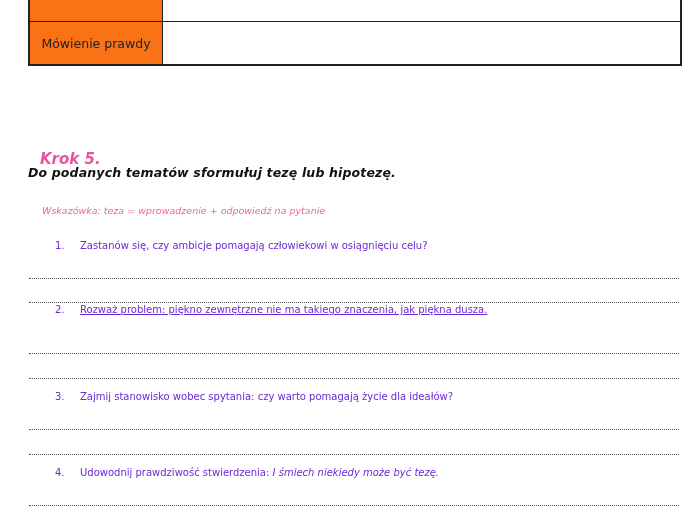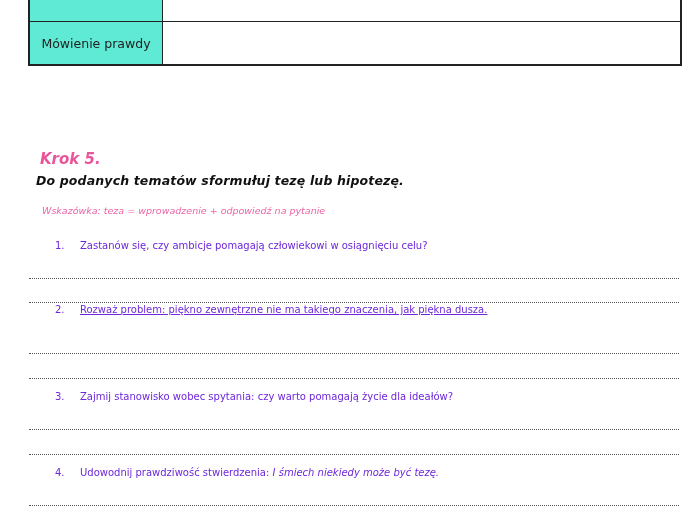--- a/index.html
+++ b/index.html
@@ -22,21 +22,21 @@
       width: 654px;
       border-collapse: collapse;
       border: 2px solid #222;
     }
     .tbl td {
       border: 1.5px solid #222;
       padding: 0;
     }
     .tbl td.lbl {
       width: 132px;
-      background: #5eead4;
+      background: #f97316;
       text-align: center;
       font-size: 12.5px;
       color: #222;
     }
     .tbl tr.r0 td { height: 41px; }
     .tbl tr.r1 td { height: 42px; }
     .tbl tr.r2 td { height: 41px; }
 
     .krok {
       position: absolute;
@@ -49,21 +49,21 @@
       margin: 12px;
     }
     .instr {
       position: absolute;
       left: 28px;
       top: 165px;
       font-size: 12.5px;
       font-weight: bold;
       font-style: italic;
       color: #111;
-      margin: 8px;
+      margin: 0;
       letter-spacing: 0.15px;
     }
     .hint {
       position: absolute;
       left: 28px;
       top: 191px;
       font-size: 9.5px;
       font-style: italic;
       color: #ec63a6;
       margin: 14px;

